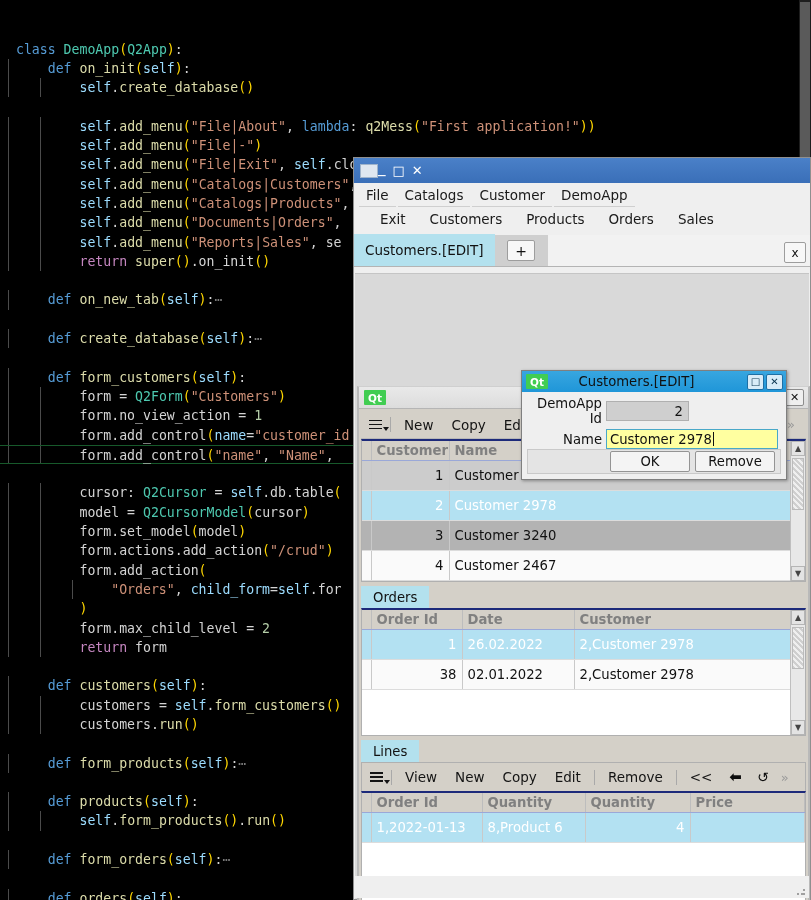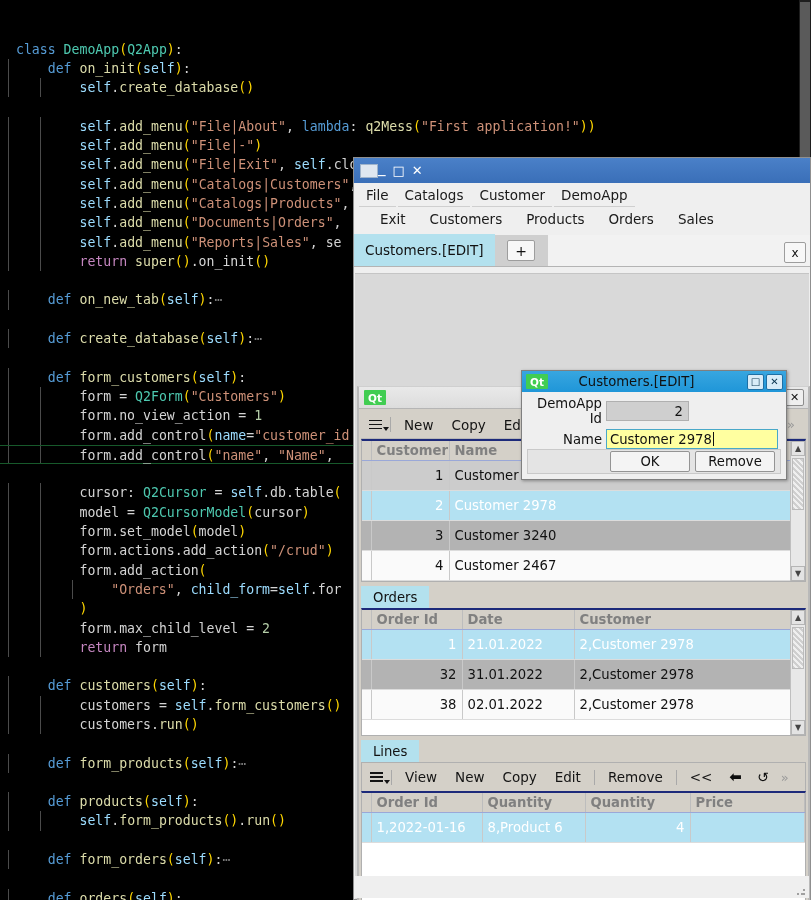--- a/index.html
+++ b/index.html
@@ -474,27 +474,21 @@
                     <th class="rowhdr"></th>
                     <th>Order Id</th>
                     <th>Date</th>
                     <th>Customer</th>
                   </tr>
                 </thead>
                 <tbody>
                   <tr class="r-sel">
                     <td class="rowhdr"></td>
                     <td class="num">1</td>
-                    <td>21.01.2022</td>
-                    <td>2,Customer 2978</td>
-                  </tr>
-                  <tr class="r-alt3">
-                    <td class="rowhdr"></td>
-                    <td class="num">32</td>
-                    <td>31.01.2022</td>
+                    <td>26.02.2022</td>
                     <td>2,Customer 2978</td>
                   </tr>
                   <tr class="r-alt4">
                     <td class="rowhdr"></td>
                     <td class="num">38</td>
                     <td>02.01.2022</td>
                     <td>2,Customer 2978</td>
                   </tr>
                 </tbody>
               </table>
@@ -544,21 +538,21 @@
                     <th class="rowhdr"></th>
                     <th>Order Id</th>
                     <th>Quantity</th>
                     <th>Quantity</th>
                     <th>Price</th>
                   </tr>
                 </thead>
                 <tbody>
                   <tr class="r-sel">
                     <td class="rowhdr"></td>
-                    <td>1,2022-01-16</td>
+                    <td>1,2022-01-13</td>
                     <td>8,Product 6</td>
                     <td class="num">4</td>
                     <td></td>
                   </tr>
                 </tbody>
               </table>
 
           </div>
 
         </div>

